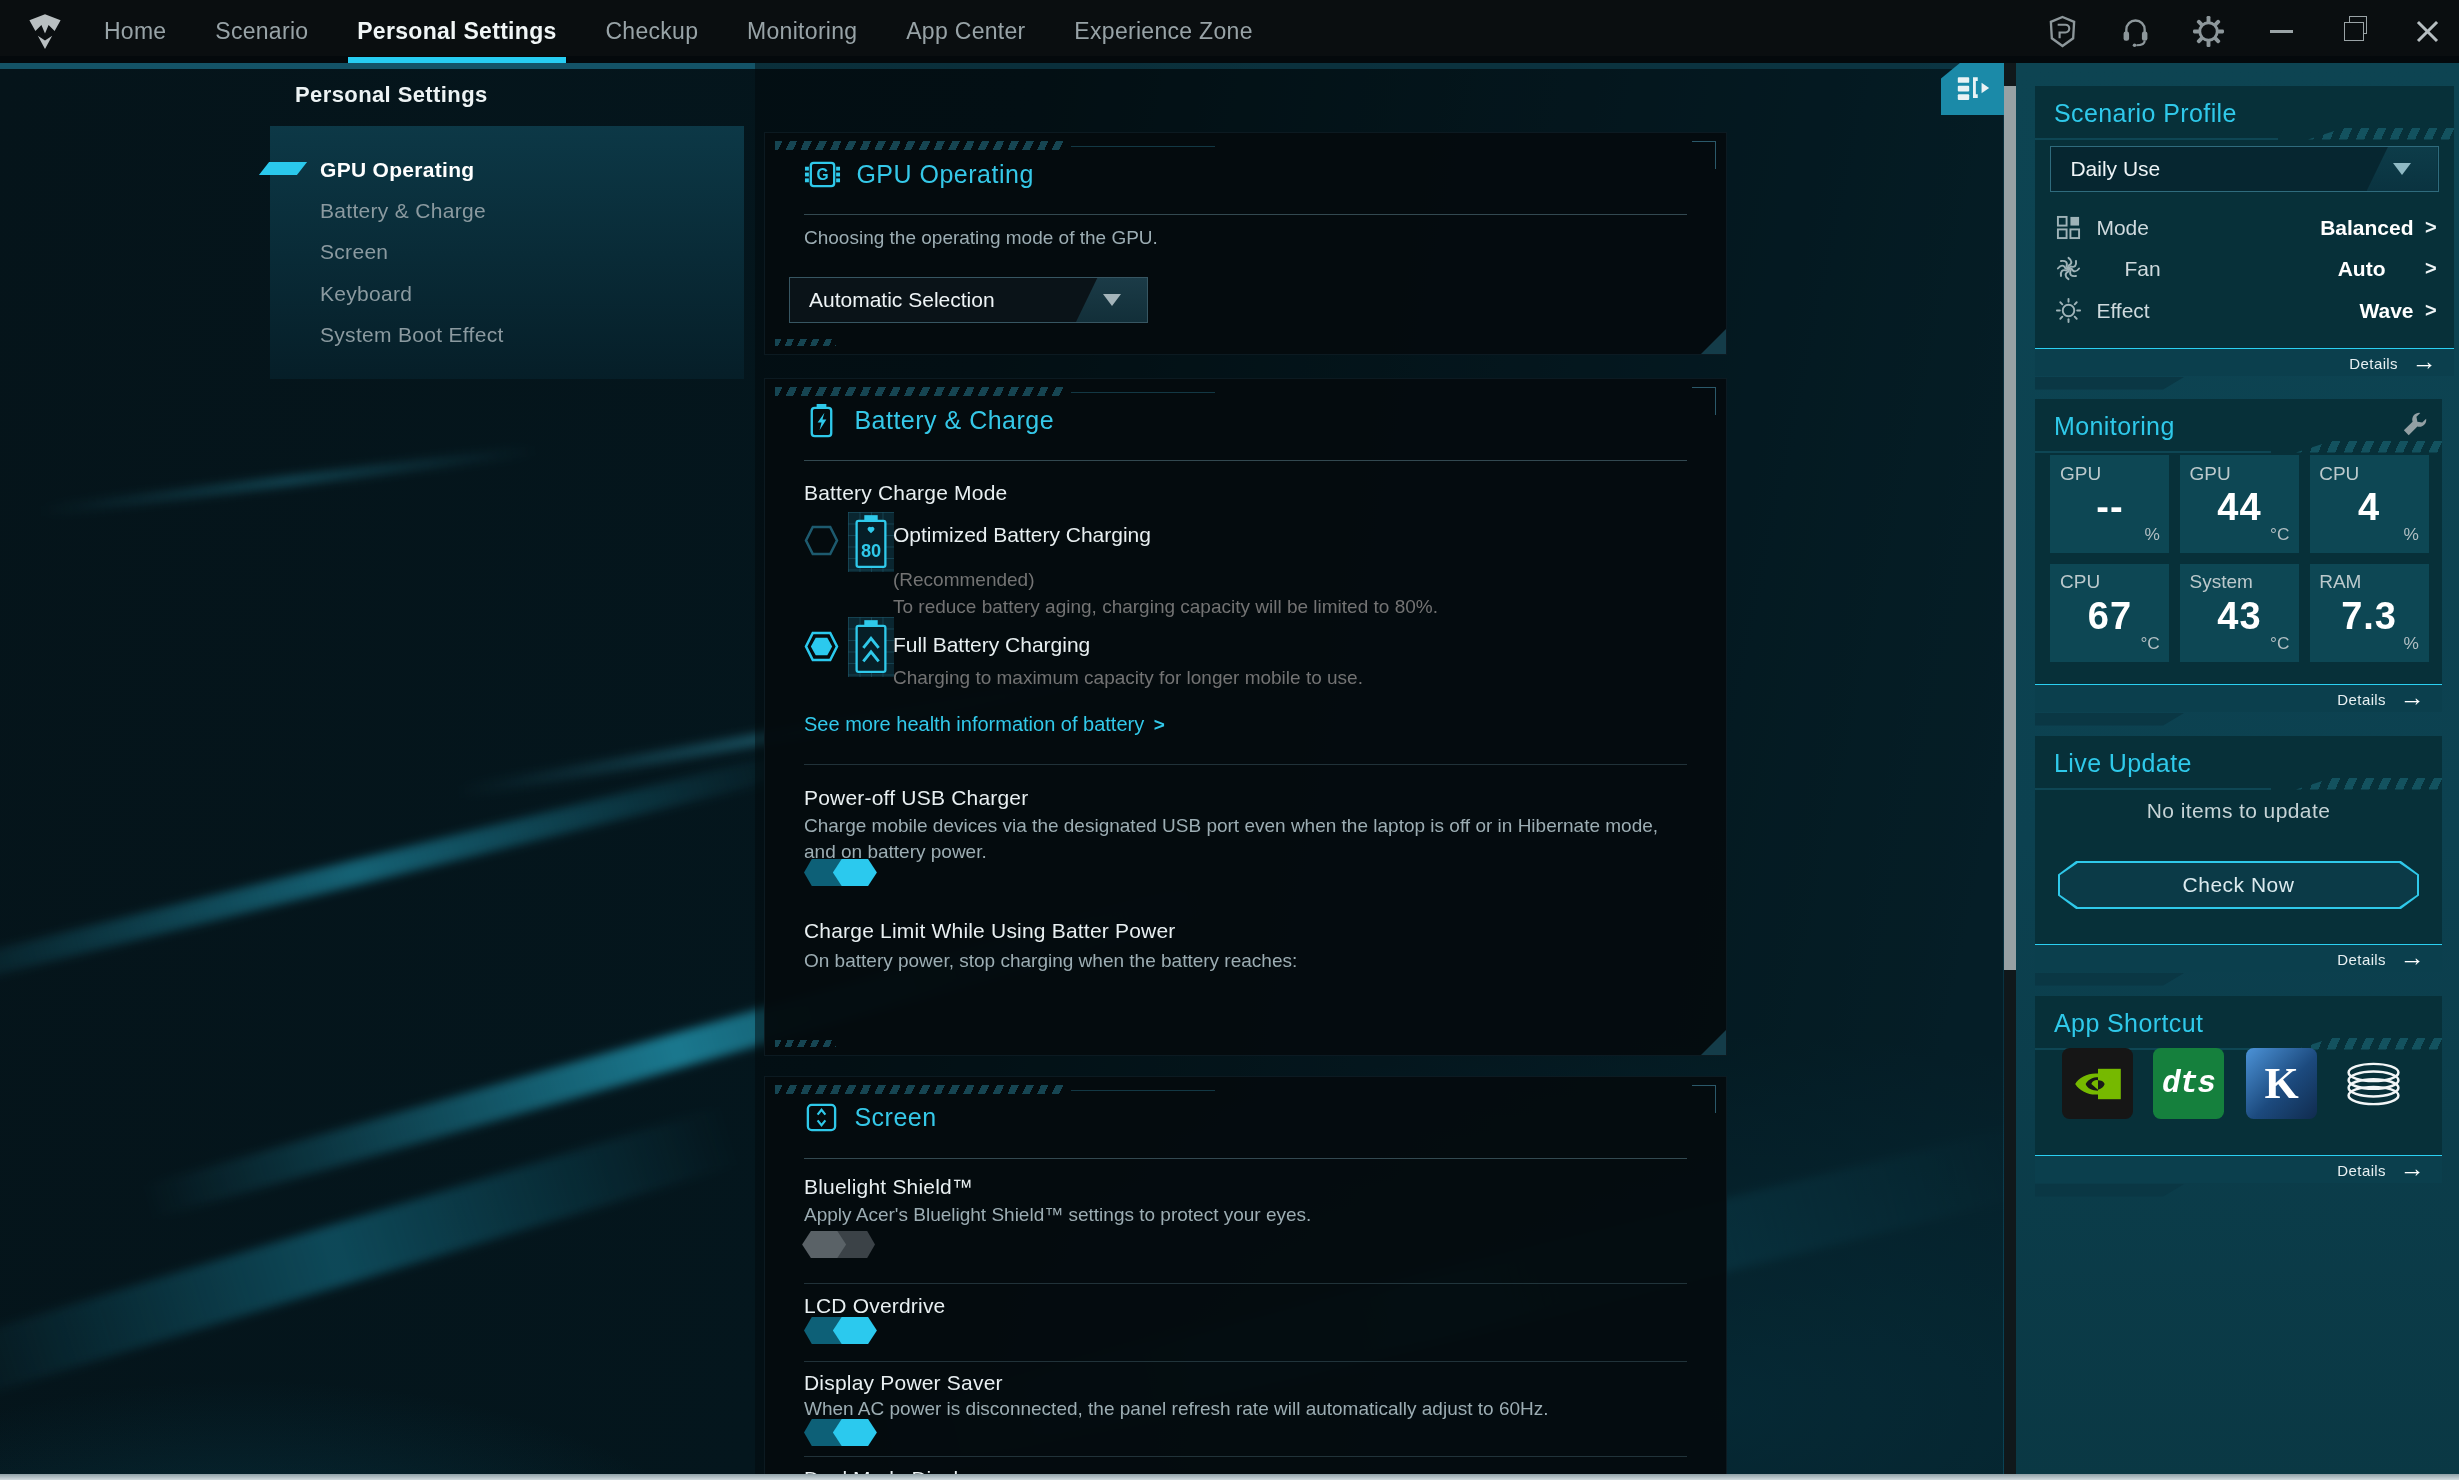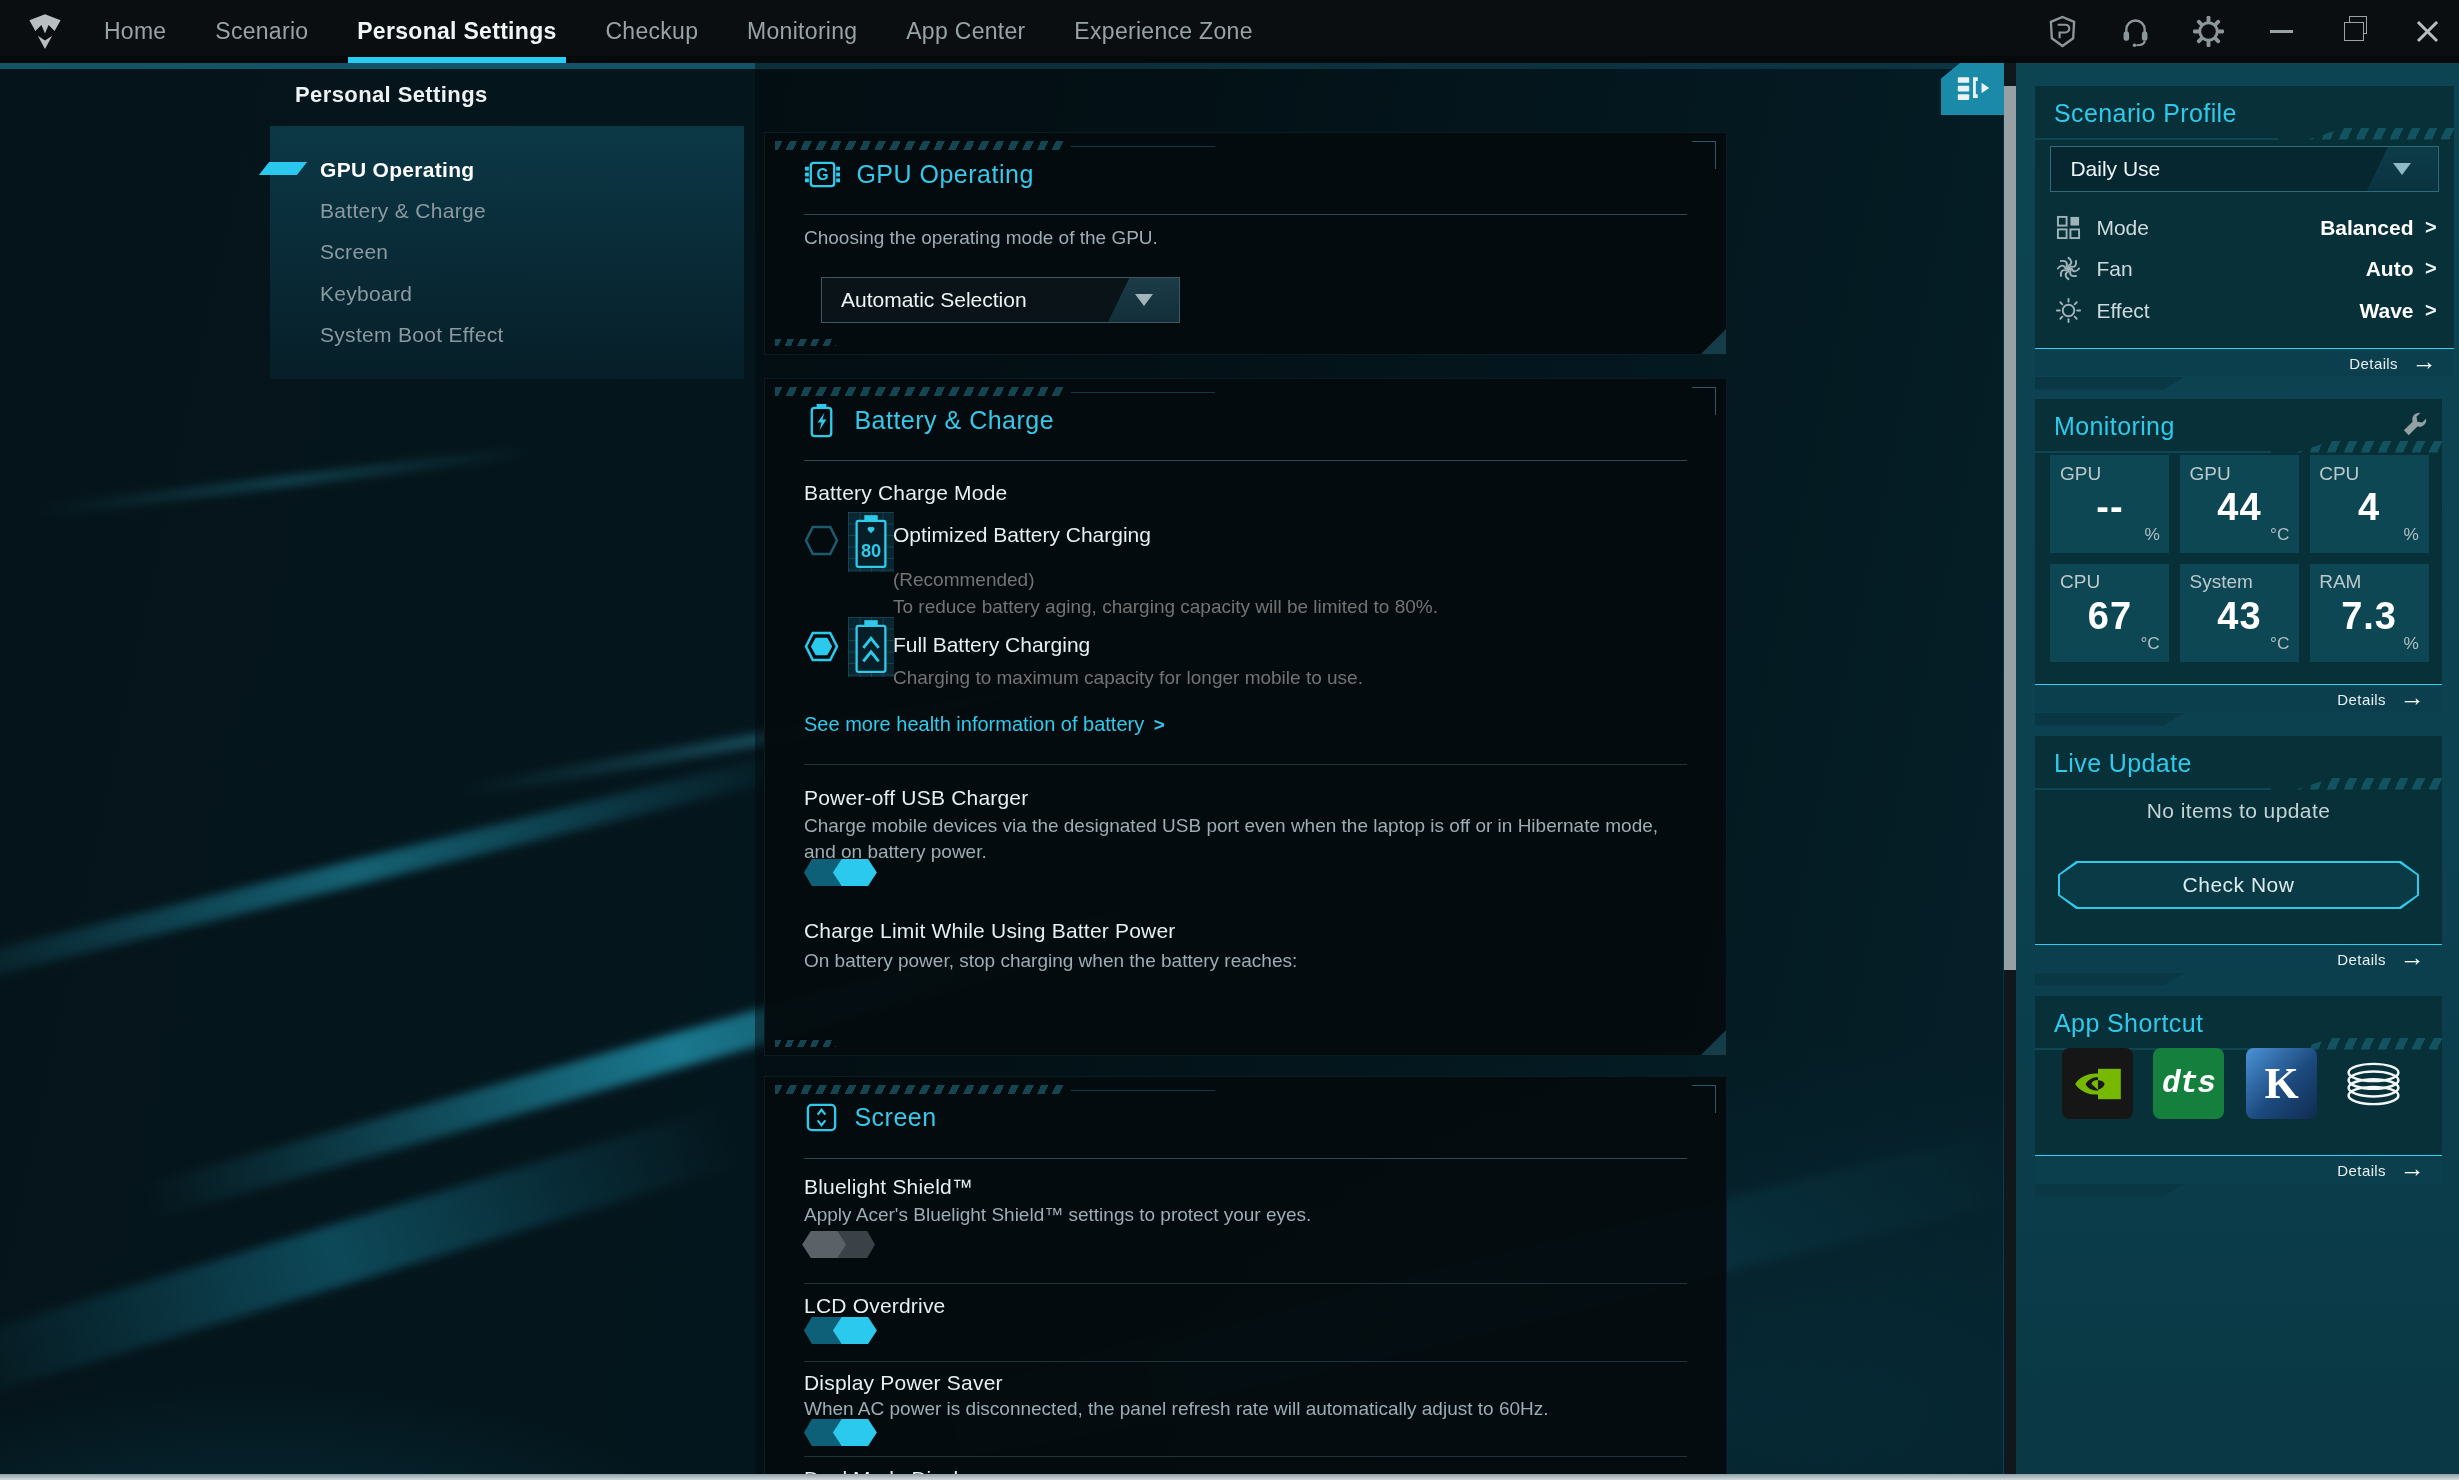--- a/index.html
+++ b/index.html
@@ -63,21 +63,21 @@
   .deco-bl{position:absolute;bottom:7.7px;left:9.6px;width:61px;height:7.7px;
         background:repeating-linear-gradient(115deg,#164552 0 5.8px,transparent 5.8px 11.5px);}
   .deco-br{position:absolute;bottom:0;right:0;width:0;height:0;border-left:25px solid transparent;border-bottom:25px solid #143c49;}
   .sec-head{position:absolute;left:39px;top:23px;display:flex;align-items:center;gap:15.4px;}
   .sec-title{font-size:25px;color:#35c8e8;letter-spacing:0.5px;}
   .sec-div{position:absolute;left:39px;right:39px;top:81px;height:1px;background:rgba(130,175,190,.38);}
   .lbl{position:absolute;left:39px;font-size:21px;color:#e8eff1;letter-spacing:0.2px;}
   .desc{position:absolute;left:39px;font-size:19px;color:#9cadb3;line-height:26px;}
   .inner-div{position:absolute;left:39px;right:39px;height:1px;background:rgba(110,155,170,.28);}
 
-  .dropdown{position:absolute;left:56px;width:357px;height:44px;background:#0a1318;
+  .dropdown{position:absolute;left:24px;width:357px;height:44px;background:#0a1318;
             border:1px solid #375662;}
   .dd-value{position:absolute;left:19px;top:50%;transform:translateY(-50%);font-size:21px;color:#eef4f6;}
   .dd-zone{position:absolute;right:0;top:0;bottom:0;width:71px;
            background:linear-gradient(#1b3b47,#122f39);clip-path:polygon(30% 0,100% 0,100% 100%,0 100%);
            display:flex;align-items:center;justify-content:center;}
   .dd-caret{width:0;height:0;border-left:9.6px solid transparent;border-right:9.6px solid transparent;border-top:12.5px solid #a4b4ba;}
 
   .toggle{position:absolute;left:39px;width:71px;height:27px;cursor:default;}
   .toggle .track{position:absolute;inset:0;clip-path:polygon(11% 0,89% 0,100% 50%,89% 100%,11% 100%,0 50%);}
   .toggle.on .track{background:#0d6077;}
@@ -419,21 +419,21 @@
                 <rect x="2" y="2" width="9" height="9" fill="none" stroke="#9fb3b8" stroke-width="2"></rect>
                 <rect x="15" y="2" width="9" height="9" fill="#9fb3b8"></rect>
                 <rect x="2" y="15" width="9" height="9" fill="none" stroke="#9fb3b8" stroke-width="2"></rect>
                 <rect x="15" y="15" width="9" height="9" fill="none" stroke="#9fb3b8" stroke-width="2"></rect>
               </svg>
             </span>
             <span class="sp-label">Mode</span>
             <span class="sp-value">Balanced</span>
             <span class="sp-chev">&gt;</span>
           </div>
-          <div class="sp-row" style="top:166px;">
+          <div class="sp-row" style="top:166px;gap:28px;">
             <span class="sp-icon">
               <svg width="27" height="27" viewBox="0 0 28 28">
                 <circle cx="14" cy="14" r="2.6" fill="#9fb3b8"></circle>
                 <g fill="none" stroke="#9fb3b8" stroke-width="2" stroke-linecap="round">
                   <path d="M14 3c4 3 4 6 0 8"></path>
                   <path d="M14 3c4 3 4 6 0 8" transform="rotate(45 14 14)"></path>
                   <path d="M14 3c4 3 4 6 0 8" transform="rotate(90 14 14)"></path>
                   <path d="M14 3c4 3 4 6 0 8" transform="rotate(135 14 14)"></path>
                   <path d="M14 3c4 3 4 6 0 8" transform="rotate(180 14 14)"></path>
                   <path d="M14 3c4 3 4 6 0 8" transform="rotate(225 14 14)"></path>

